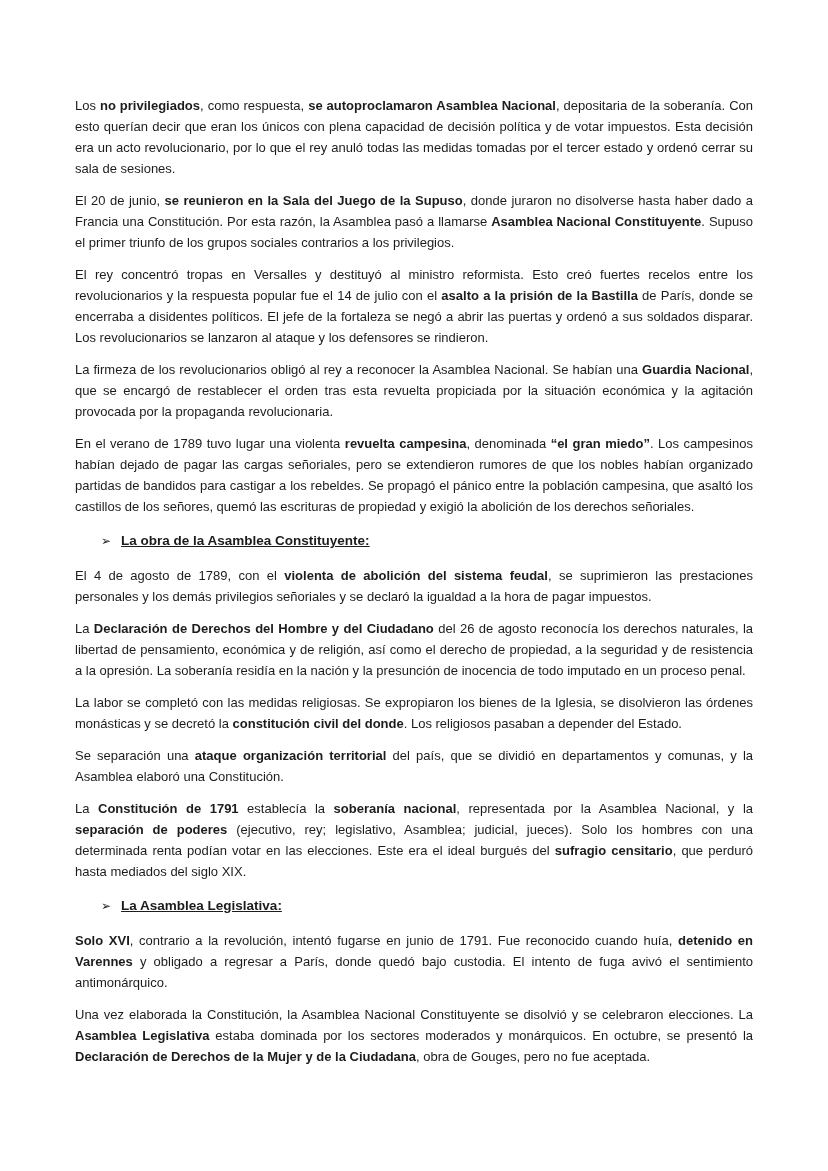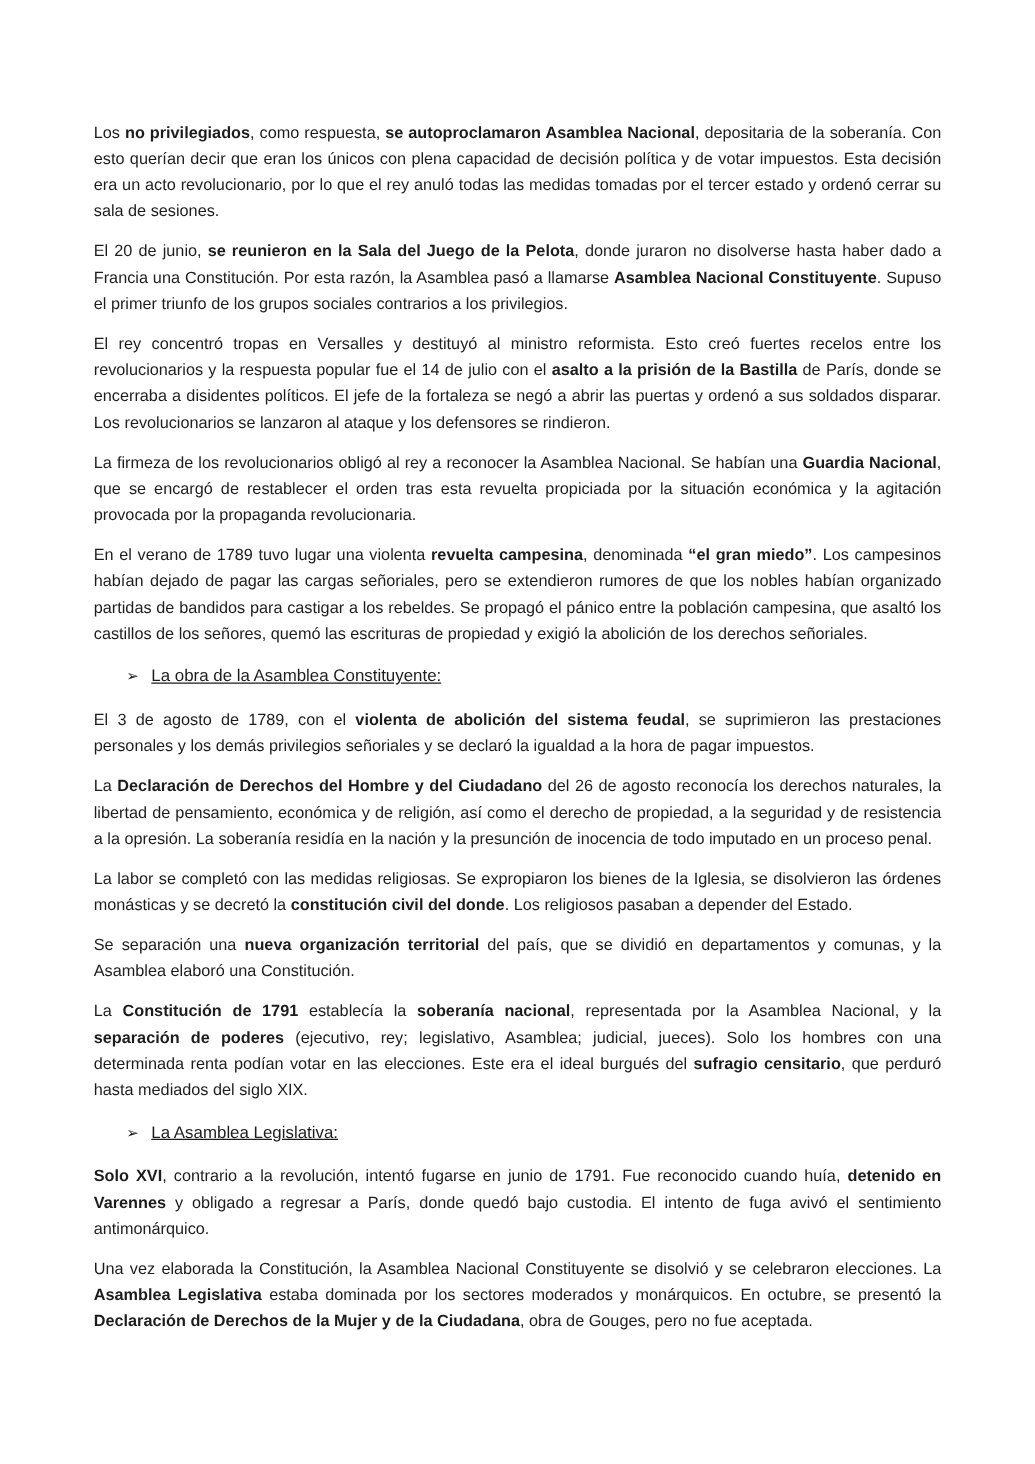--- a/index.html
+++ b/index.html
@@ -34,40 +34,41 @@
     display: flex;
     align-items: baseline;
   }
   .bullet {
     font-size: 12px;
     margin-right: 10px;
     color: #1c1c1c;
   }
   .heading-text {
     text-decoration: underline;
+    font-weight: bold;
   }
 </style>
 </head>
 <body>
 
 <div class="page">
   <div id="doc" class="content">
       <p class="para"><span>Los </span><strong>no privilegiados</strong><span>, como respuesta, </span><strong>se autoproclamaron Asamblea Nacional</strong><span>, depositaria de la soberanía. Con esto querían decir que eran los únicos con plena capacidad de decisión política y de votar impuestos. Esta decisión era un acto revolucionario, por lo que el rey anuló todas las medidas tomadas por el tercer estado y ordenó cerrar su sala de sesiones.</span></p>
-      <p class="para"><span>El 20 de junio, </span><strong>se reunieron en la Sala del Juego de la Pelota</strong><span>, donde juraron no disolverse hasta haber dado a Francia una Constitución. Por esta razón, la Asamblea pasó a llamarse </span><strong>Asamblea Nacional Constituyente</strong><span>. Supuso el primer triunfo de los grupos sociales contrarios a los privilegios.</span></p>
+      <p class="para"><span>El 20 de junio, </span><strong>se reunieron en la Sala del Juego de la Supuso</strong><span>, donde juraron no disolverse hasta haber dado a Francia una Constitución. Por esta razón, la Asamblea pasó a llamarse </span><strong>Asamblea Nacional Constituyente</strong><span>. Supuso el primer triunfo de los grupos sociales contrarios a los privilegios.</span></p>
       <p class="para"><span>El rey concentró tropas en Versalles y destituyó al ministro reformista. Esto creó fuertes recelos entre los revolucionarios y la respuesta popular fue el 14 de julio con el </span><strong>asalto a la prisión de la Bastilla</strong><span> de París, donde se encerraba a disidentes políticos. El jefe de la fortaleza se negó a abrir las puertas y ordenó a sus soldados disparar. Los revolucionarios se lanzaron al ataque y los defensores se rindieron.</span></p>
       <p class="para"><span>La firmeza de los revolucionarios obligó al rey a reconocer la Asamblea Nacional. Se habían una </span><strong>Guardia Nacional</strong><span>, que se encargó de restablecer el orden tras esta revuelta propiciada por la situación económica y la agitación provocada por la propaganda revolucionaria.</span></p>
       <p class="para"><span>En el verano de 1789 tuvo lugar una violenta </span><strong>revuelta campesina</strong><span>, denominada </span><strong>“el gran miedo”</strong><span>. Los campesinos habían dejado de pagar las cargas señoriales, pero se extendieron rumores de que los nobles habían organizado partidas de bandidos para castigar a los rebeldes. Se propagó el pánico entre la población campesina, que asaltó los castillos de los señores, quemó las escrituras de propiedad y exigió la abolición de los derechos señoriales.</span></p>
       <div class="heading">
         <span class="bullet">➢</span>
         <span class="heading-text">La obra de la Asamblea Constituyente:</span>
       </div>
-      <p class="para"><span>El 3 de agosto de 1789, con el </span><strong>violenta de abolición del sistema feudal</strong><span>, se suprimieron las prestaciones personales y los demás privilegios señoriales y se declaró la igualdad a la hora de pagar impuestos.</span></p>
+      <p class="para"><span>El 4 de agosto de 1789, con el </span><strong>violenta de abolición del sistema feudal</strong><span>, se suprimieron las prestaciones personales y los demás privilegios señoriales y se declaró la igualdad a la hora de pagar impuestos.</span></p>
       <p class="para"><span>La </span><strong>Declaración de Derechos del Hombre y del Ciudadano</strong><span> del 26 de agosto reconocía los derechos naturales, la libertad de pensamiento, económica y de religión, así como el derecho de propiedad, a la seguridad y de resistencia a la opresión. La soberanía residía en la nación y la presunción de inocencia de todo imputado en un proceso penal.</span></p>
       <p class="para"><span>La labor se completó con las medidas religiosas. Se expropiaron los bienes de la Iglesia, se disolvieron las órdenes monásticas y se decretó la </span><strong>constitución civil del donde</strong><span>. Los religiosos pasaban a depender del Estado.</span></p>
-      <p class="para"><span>Se separación una </span><strong>nueva organización territorial</strong><span> del país, que se dividió en departamentos y comunas, y la Asamblea elaboró una Constitución.</span></p>
+      <p class="para"><span>Se separación una </span><strong>ataque organización territorial</strong><span> del país, que se dividió en departamentos y comunas, y la Asamblea elaboró una Constitución.</span></p>
       <p class="para"><span>La </span><strong>Constitución de 1791</strong><span> establecía la </span><strong>soberanía nacional</strong><span>, representada por la Asamblea Nacional, y la </span><strong>separación de poderes</strong><span> (ejecutivo, rey; legislativo, Asamblea; judicial, jueces). Solo los hombres con una determinada renta podían votar en las elecciones. Este era el ideal burgués del </span><strong>sufragio censitario</strong><span>, que perduró hasta mediados del siglo XIX.</span></p>
       <div class="heading">
         <span class="bullet">➢</span>
         <span class="heading-text">La Asamblea Legislativa:</span>
       </div>
       <p class="para"><strong>Solo XVI</strong><span>, contrario a la revolución, intentó fugarse en junio de 1791. Fue reconocido cuando huía, </span><strong>detenido en Varennes</strong><span> y obligado a regresar a París, donde quedó bajo custodia. El intento de fuga avivó el sentimiento antimonárquico.</span></p>
       <p class="para"><span>Una vez elaborada la Constitución, la Asamblea Nacional Constituyente se disolvió y se celebraron elecciones. La </span><strong>Asamblea Legislativa</strong><span> estaba dominada por los sectores moderados y monárquicos. En octubre, se presentó la </span><strong>Declaración de Derechos de la Mujer y de la Ciudadana</strong><span>, obra de Gouges, pero no fue aceptada.</span></p>
     </div>
 </div>
 

